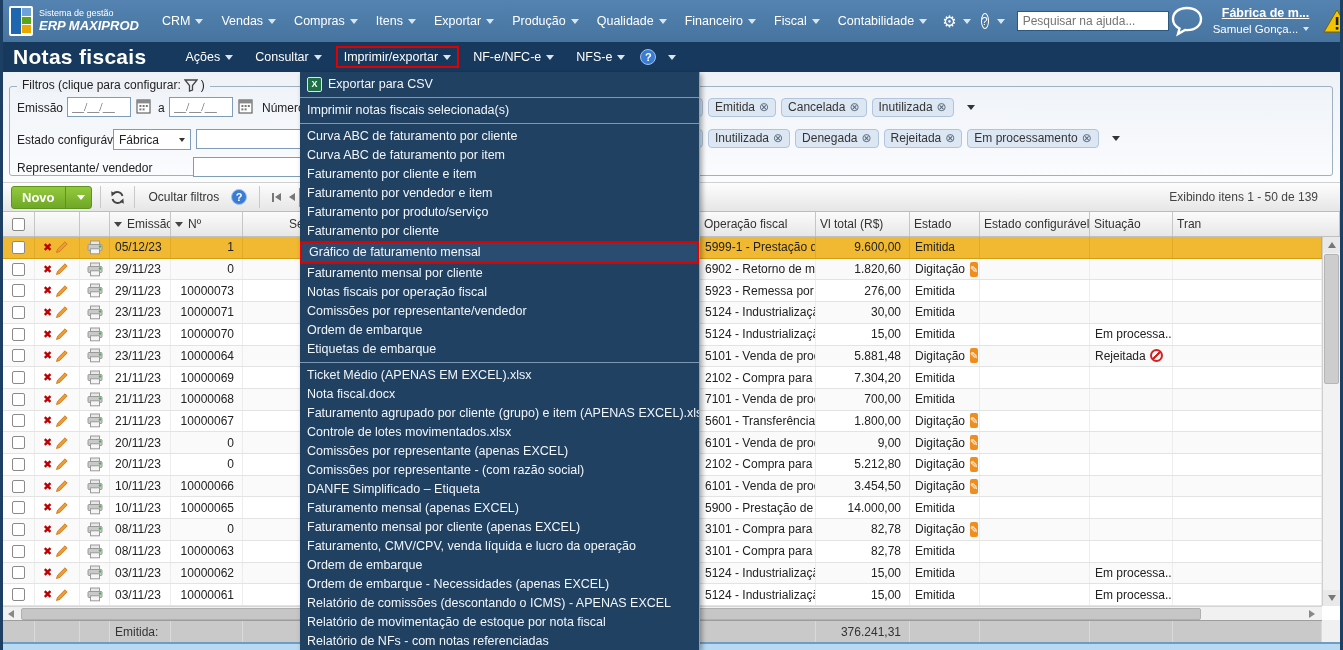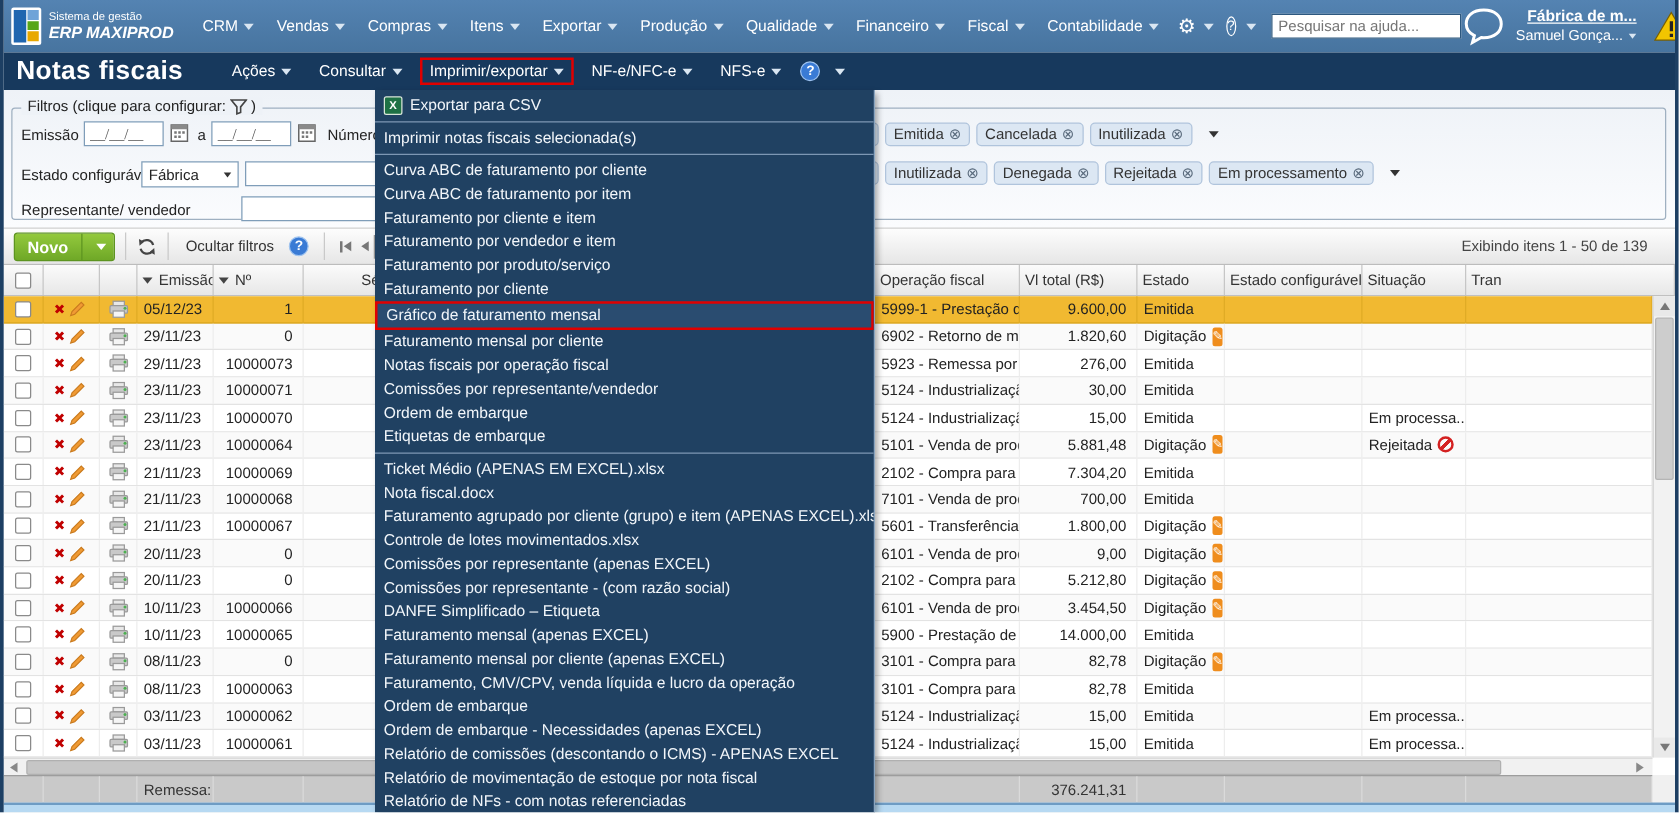--- a/index.html
+++ b/index.html
@@ -1022,21 +1022,21 @@
     <div class="hthumb"></div>
     <div class="harr" style="right:2px;">
         <span class="tri-right"></span>
       </div>
   </div>
 
   <div class="totals">
     <div class="c col-check"></div>
     <div class="c col-act"></div>
     <div class="c col-prn"></div>
-    <div class="c col-emi">Remessa:</div>
+    <div class="c col-emi">Emitida:</div>
     <div class="c col-num"></div>
     <div class="c col-ser"></div>
     <div class="c col-gap"></div>
     <div class="c col-ope"></div>
     <div class="c col-vl num">376.241,31</div>
     <div class="c col-est"></div>
     <div class="c col-ec"></div>
     <div class="c col-sit"></div>
     <div class="c col-tran"></div>
   </div>

